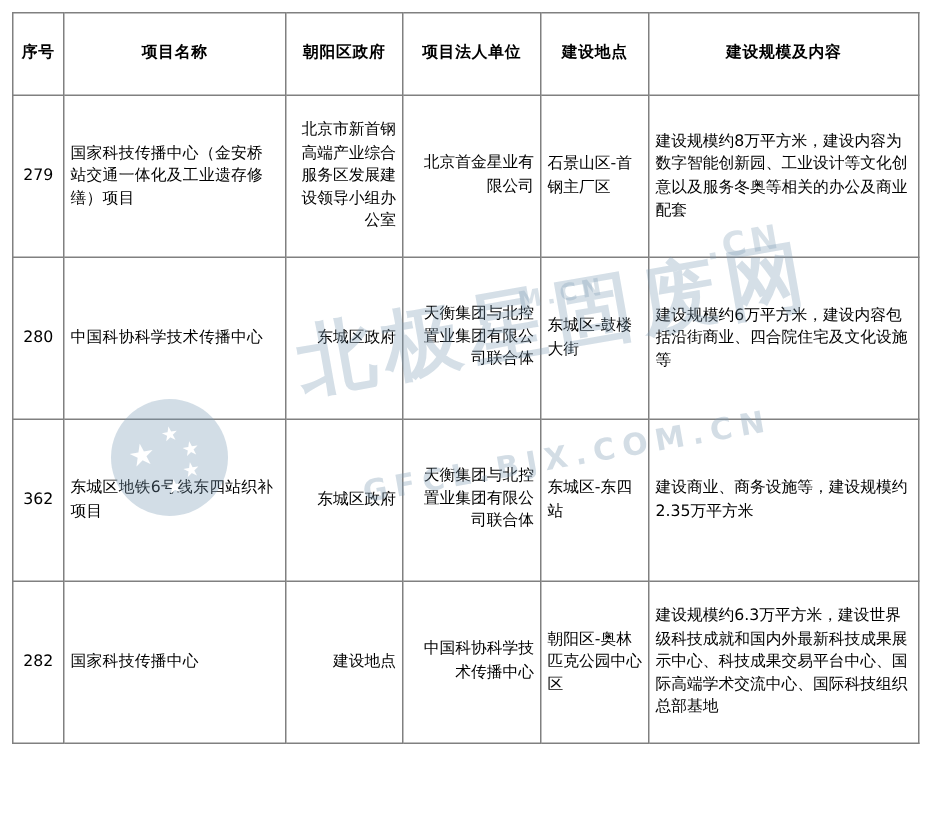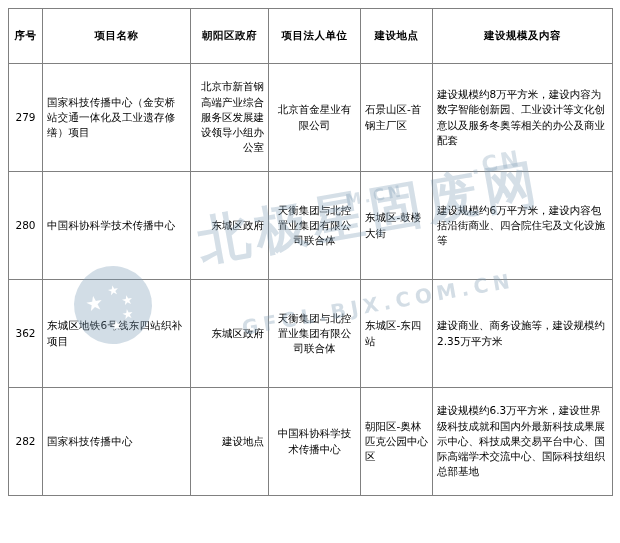--- a/index.html
+++ b/index.html
@@ -56,21 +56,22 @@
     margin-left: 16px;
   }
   td.cname {
     text-align: left;
     letter-spacing: 0.2px;
   }
   td.unit {
     text-align: right;
   }
   td.legal {
-    text-align: center;
+    text-align: right;
+    font-family: Liberation Mono, monospace;
   }
   td.site {
     text-align: left;
   }
   td.scale {
     text-align: left;
   }
   tbody tr {
     height: 108px;
   }

